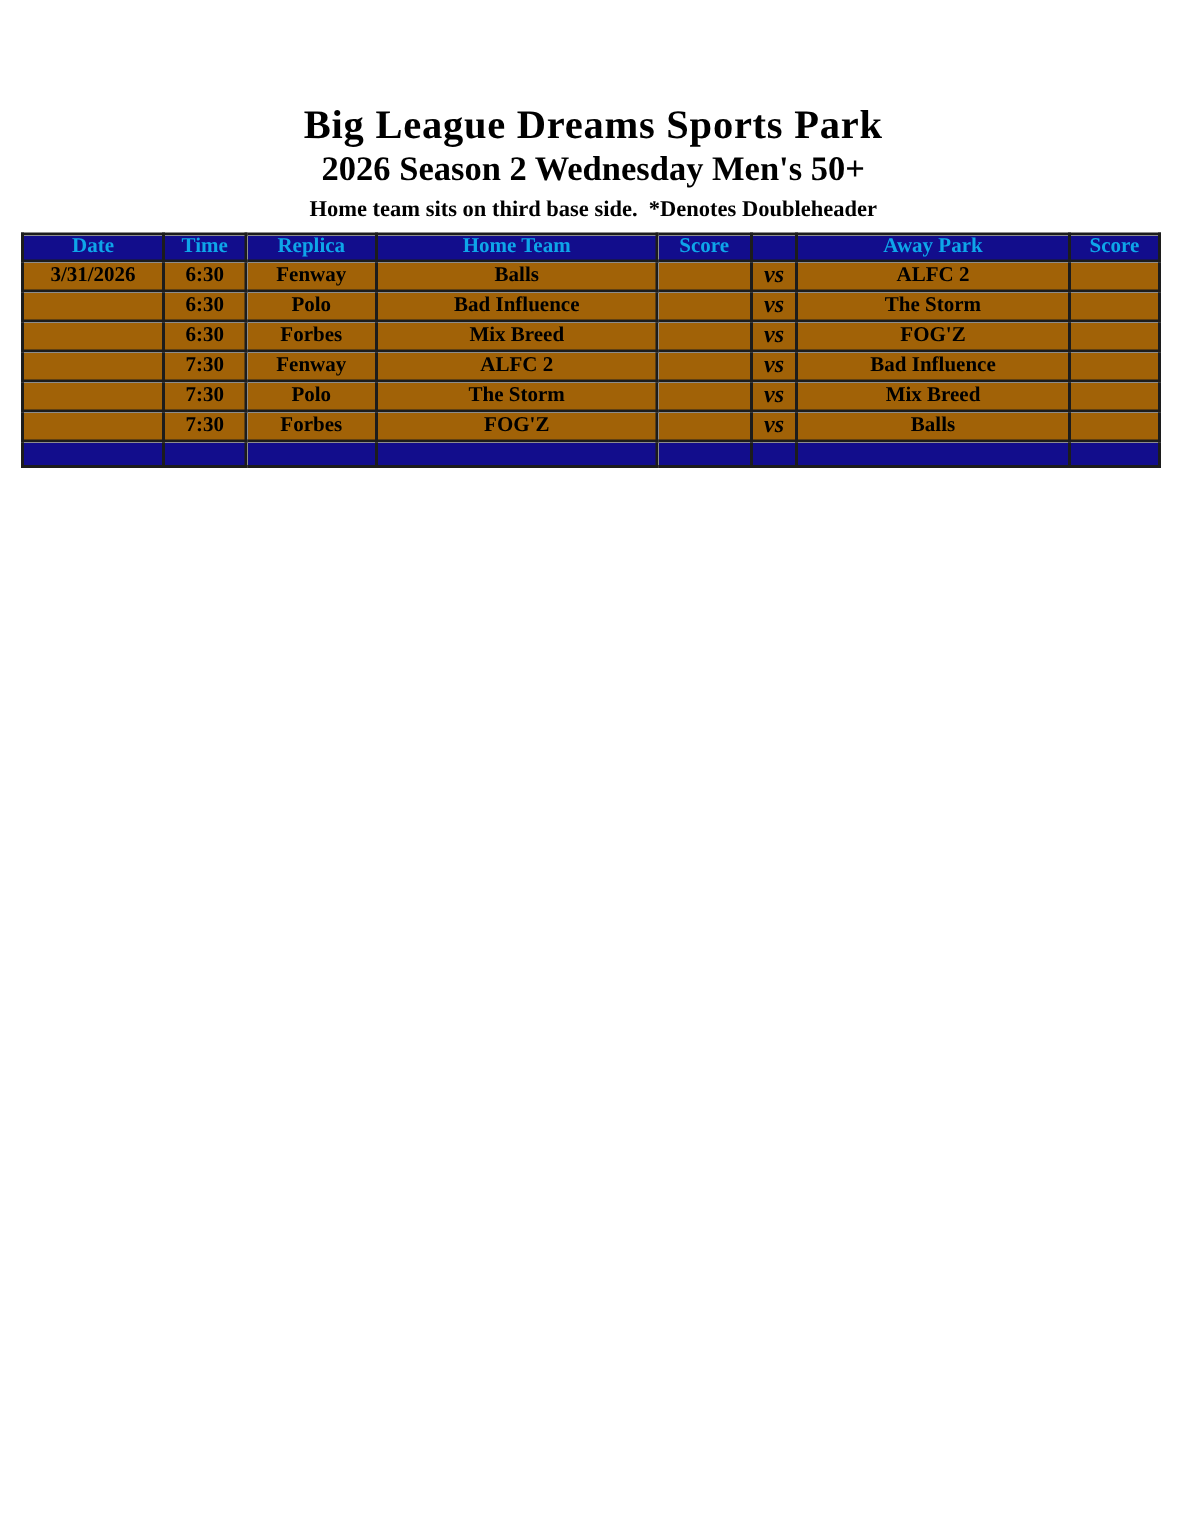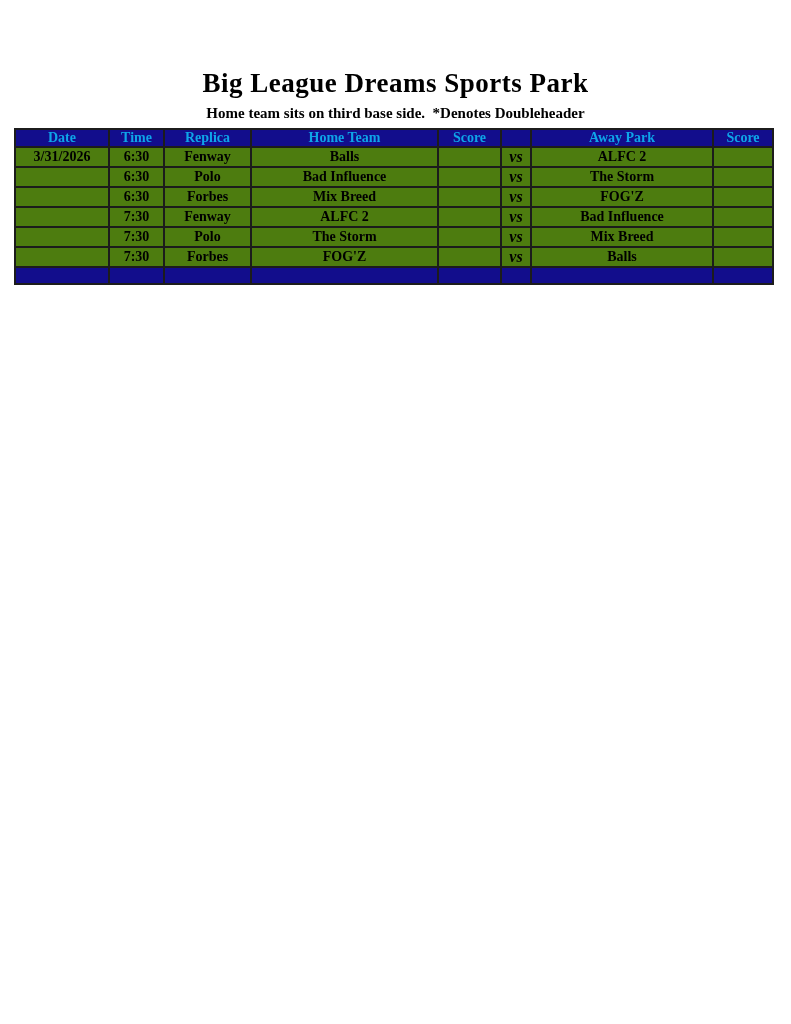--- a/index.html
+++ b/index.html
@@ -58,21 +58,21 @@
   .schedule th {
     background: #120d8c;
     color: #0ea5e9;
     font-size: 14px;
     font-weight: bold;
   }
   .schedule td {
     font-size: 14px;
     font-weight: bold;
     color: #000000;
-    background: #4d7c0f;
+    background: #a16207;
   }
   .schedule td.c-vs {
     font-style: italic;
     font-size: 16px;
   }
   .schedule td.footer-cell {
     background: #120d8c;
     height: 15px;
   }
   col.w-date  { width: 94px; }
@@ -84,20 +84,21 @@
   col.w-away  { width: 182px; }
   col.w-score2 { width: 60px; }
 </style>
 </head>
 <body>
 
 <div class="page">
 
   <div class="titles">
     <div class="title">Big League Dreams Sports Park</div>
+    <div class="subtitle">2026 Season 2 Wednesday Men's 50+</div>
     <div class="note">Home team sits on third base side.  *Denotes Doubleheader</div>
   </div>
 
   <table class="schedule">
     <colgroup>
       <col class="w-date">
         <col class="w-time">
         <col class="w-replica">
         <col class="w-home">
       <col class="w-score1">

